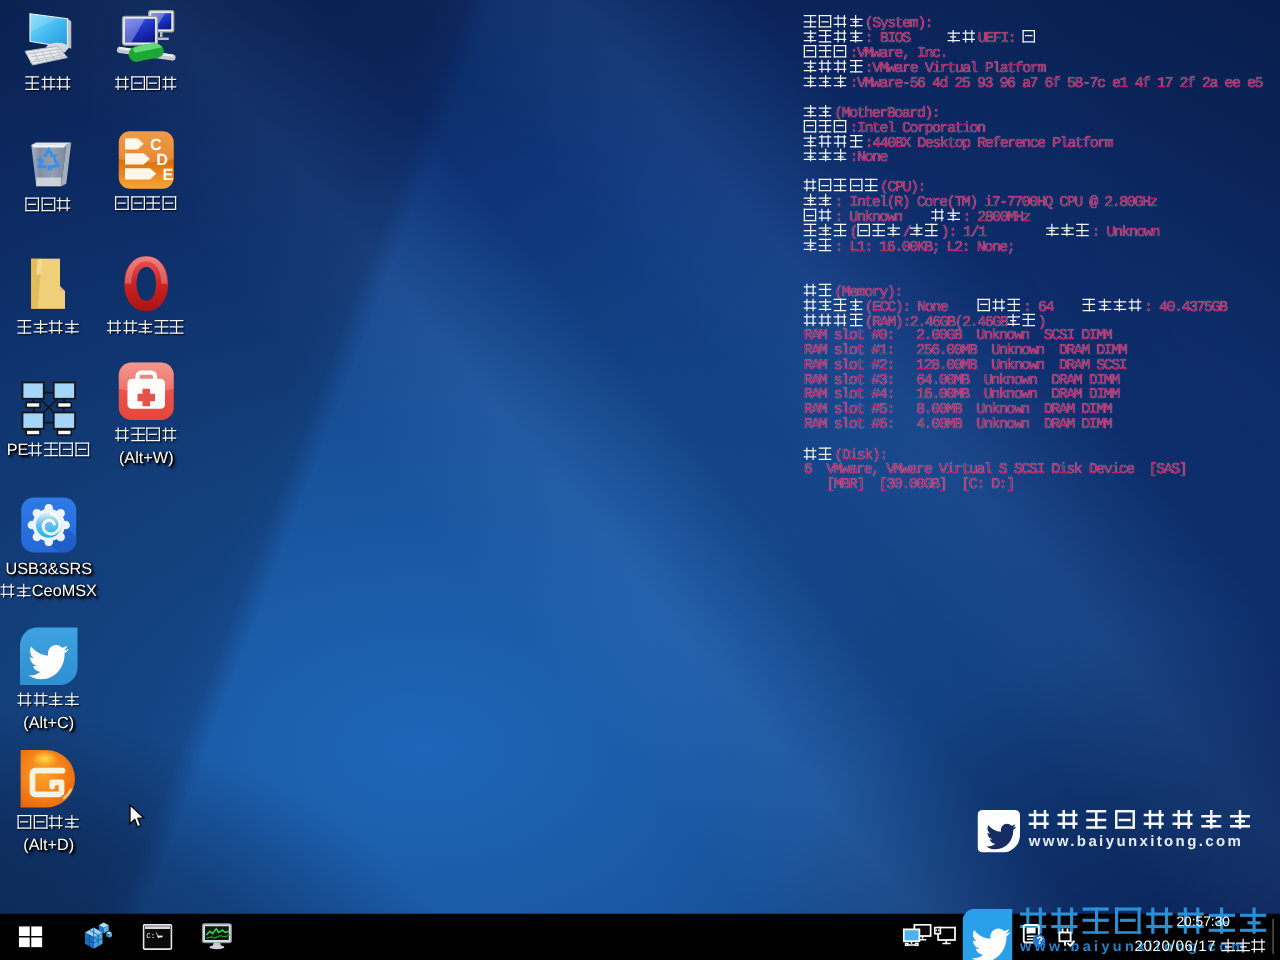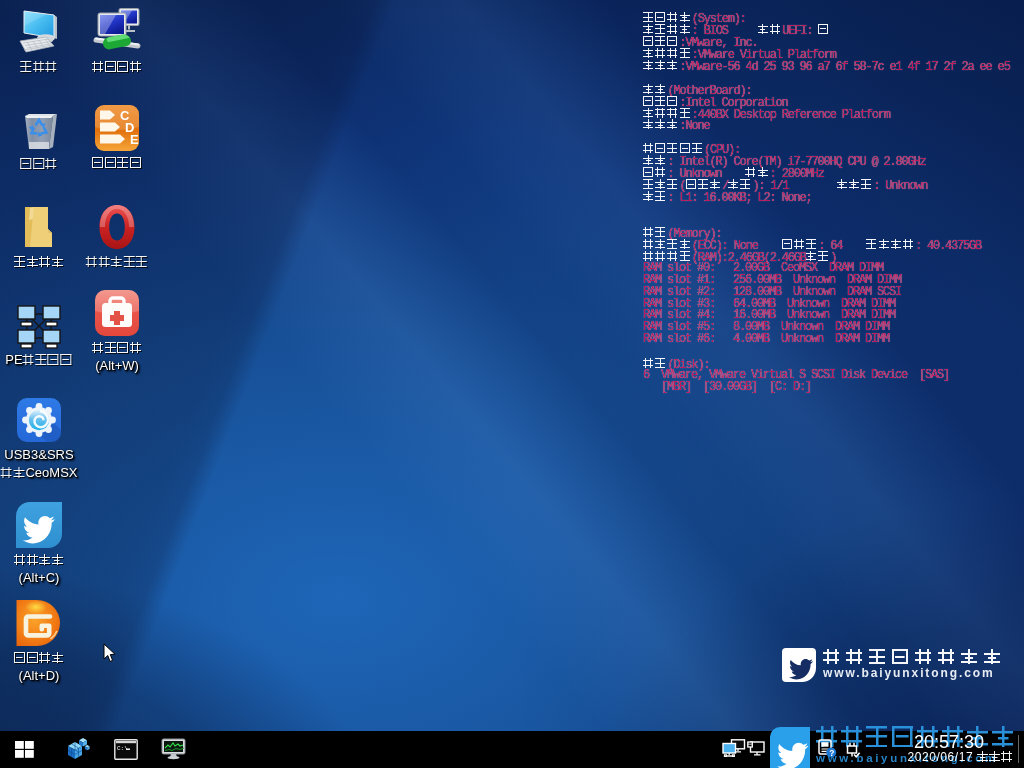--- a/index.html
+++ b/index.html
@@ -59,21 +59,21 @@
 .wm{position:absolute;left:782px;top:648px;height:34px}
 .wm svg{position:absolute;left:0;top:0}
 .wmtxt{position:absolute;left:41px;top:0}
 .wmt1{--s:#fff;white-space:nowrap;height:18px}
 .wmt2{color:#e8edf4;font-size:12px;letter-spacing:1.9px;margin-top:0px;font-weight:bold;white-space:nowrap}
 .wmb{position:absolute;left:770px;top:727px;z-index:10}
 .wmb svg{position:absolute;left:0;top:0}
 .wmbtxt{position:absolute;left:46px;top:-1px}
 .wmbt1{--s:#2b96e0;white-space:nowrap;height:24px}
 .wmbt2{color:#2a8fd8;font-size:11.5px;letter-spacing:2.7px;font-weight:bold;white-space:nowrap;margin-top:2px;opacity:0.92}
-.clock1{position:absolute;right:40px;top:732px;color:#fff;font-size:18px;z-index:30}
+.clock1{position:absolute;right:40px;top:732px;color:#fff;font-size:11px;z-index:30}
 .clock2{position:absolute;right:11px;top:750px;color:#fff;font-size:12px;letter-spacing:0.55px;z-index:30;--s:#fff}
 .showdesk{position:absolute;left:1018px;top:735px;width:1px;height:28px;background:rgba(255,255,255,0.4);z-index:30}
 </style></head>
 <body>
 <div class="sysinfo">
 <div class="ln"><b class="c v1"></b><b class="c v3"></b><b class="c v2"></b><b class="c v4"></b>(System):</div>
     <div class="ln"><b class="c v4"></b><b class="c v1"></b><b class="c v2"></b><b class="c v4"></b>: BIOS     <b class="c v4"></b><b class="c v2"></b>UEFI: <b class="c v3"></b></div>
     <div class="ln"><b class="c v3"></b><b class="c v1"></b><b class="c v3"></b>:VMware, Inc.</div>
     <div class="ln"><b class="c v4"></b><b class="c v2"></b><b class="c v2"></b><b class="c v1"></b>:VMware Virtual Platform</div>
     <div class="ln"><b class="c v4"></b><b class="c v4"></b><b class="c v4"></b>:VMware-56 4d 25 93 96 a7 6f 58-7c e1 4f 17 2f 2a ee e5</div>
@@ -86,21 +86,21 @@
     <div class="ln"><b class="c v2"></b><b class="c v3"></b><b class="c v1"></b><b class="c v3"></b><b class="c v1"></b>(CPU):</div>
     <div class="ln"><b class="c v4"></b><b class="c v4"></b>: Intel(R) Core(TM) i7-7700HQ CPU @ 2.80GHz</div>
     <div class="ln"><b class="c v3"></b><b class="c v2"></b>: Unknown    <b class="c v2"></b><b class="c v4"></b>: 2800MHz</div>
     <div class="ln"><b class="c v1"></b><b class="c v4"></b><b class="c v1"></b>(<b class="c v3"></b><b class="c v1"></b><b class="c v4"></b>/<b class="c v4"></b><b class="c v1"></b>): 1/1        <b class="c v4"></b><b class="c v4"></b><b class="c v1"></b>: Unknown</div>
     <div class="ln"><b class="c v4"></b><b class="c v1"></b>: L1: 16.00KB; L2: None;</div>
     <div class="ln">&nbsp;</div>
     <div class="ln">&nbsp;</div>
     <div class="ln"><b class="c v2"></b><b class="c v1"></b>(Memory):</div>
     <div class="ln"><b class="c v2"></b><b class="c v4"></b><b class="c v1"></b><b class="c v4"></b>(ECC): None    <b class="c v3"></b><b class="c v2"></b><b class="c v1"></b>: 64    <b class="c v1"></b><b class="c v4"></b><b class="c v4"></b><b class="c v2"></b>: 40.4375GB</div>
     <div class="ln"><b class="c v2"></b><b class="c v2"></b><b class="c v2"></b><b class="c v1"></b>(RAM):2.46GB(2.46GB<b class="c v4"></b><b class="c v1"></b>)</div>
-    <div class="ln">RAM slot #0:   2.00GB  CeoMSX  DRAM DIMM</div>
+    <div class="ln">RAM slot #0:   2.00GB  Unknown  SCSI DIMM</div>
     <div class="ln">RAM slot #1:   256.00MB  Unknown  DRAM DIMM</div>
     <div class="ln">RAM slot #2:   128.00MB  Unknown  DRAM SCSI</div>
     <div class="ln">RAM slot #3:   64.00MB  Unknown  DRAM DIMM</div>
     <div class="ln">RAM slot #4:   16.00MB  Unknown  DRAM DIMM</div>
     <div class="ln">RAM slot #5:   8.00MB  Unknown  DRAM DIMM</div>
     <div class="ln">RAM slot #6:   4.00MB  Unknown  DRAM DIMM</div>
     <div class="ln">&nbsp;</div>
     <div class="ln"><b class="c v2"></b><b class="c v1"></b>(Disk):</div>
     <div class="ln">6  VMware, VMware Virtual S SCSI Disk Device  [SAS]</div>
     <div class="ln">   [MBR]  [30.00GB]  [C: D:]</div>

